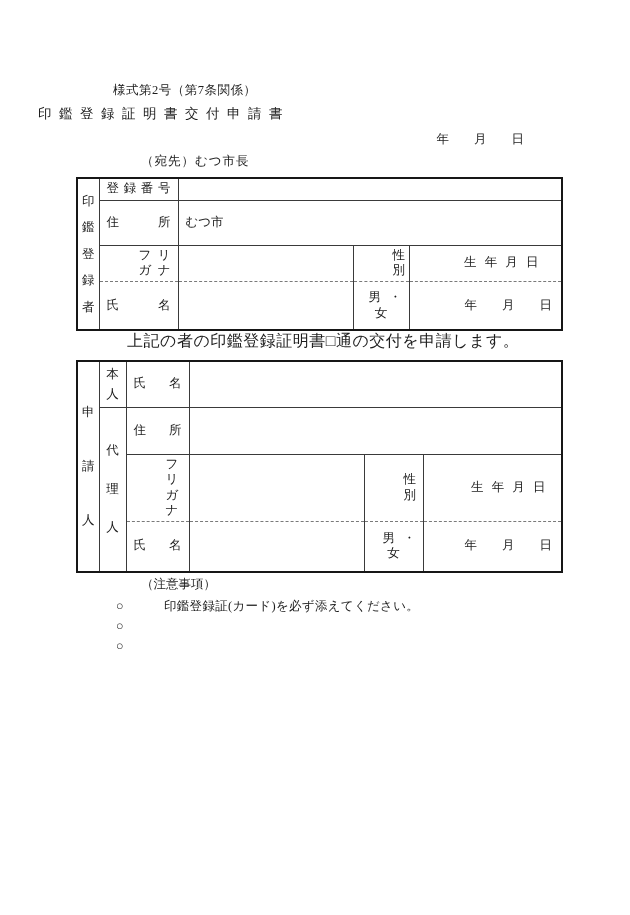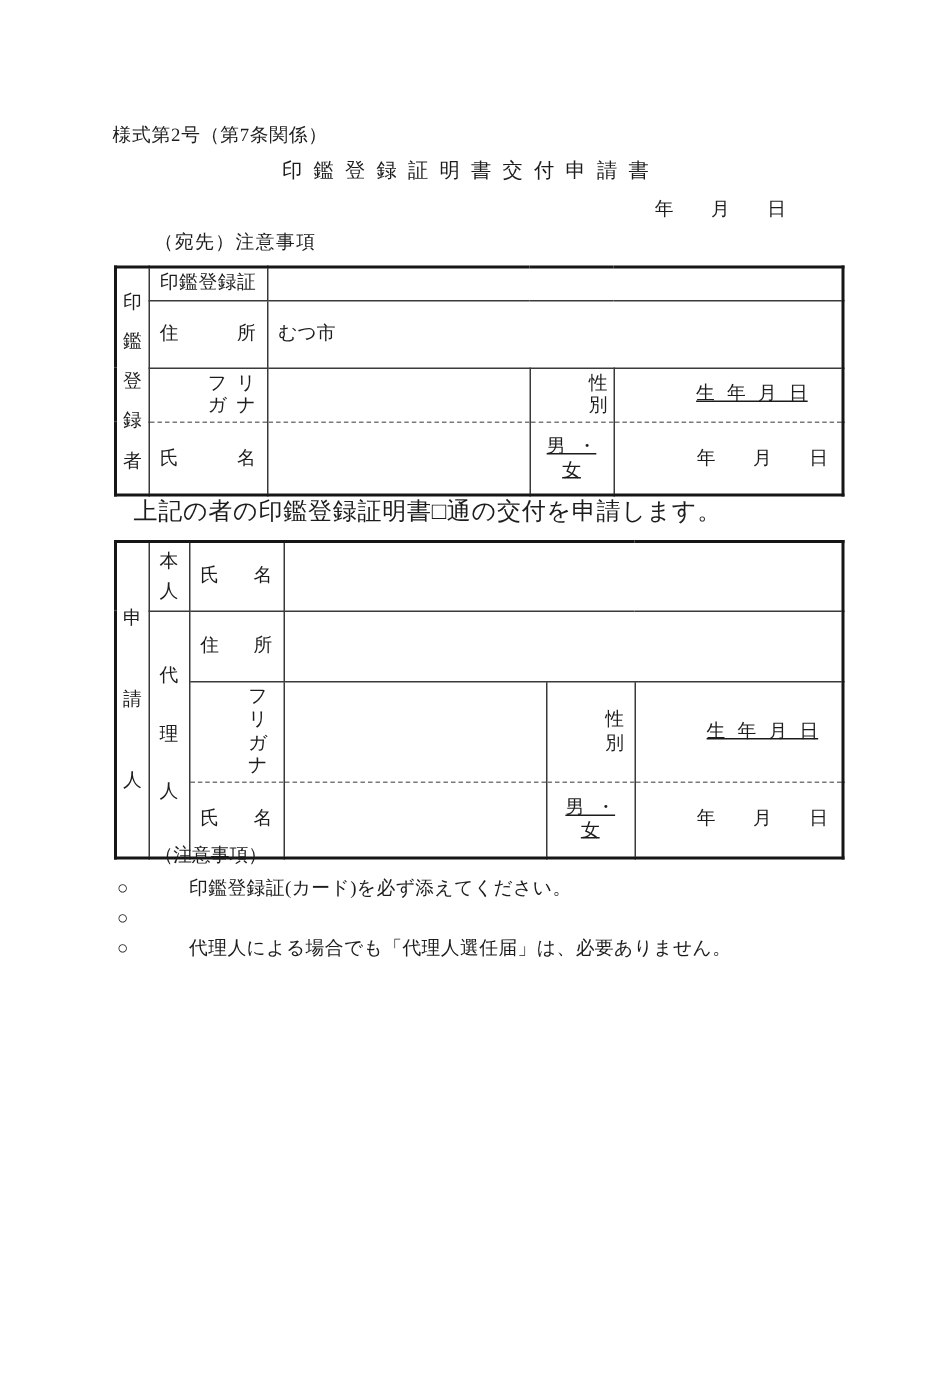--- a/index.html
+++ b/index.html
@@ -2,24 +2,24 @@
 <html><head>
 <meta charset="utf-8">
 <style>
   * { margin:0; padding:0; box-sizing:border-box; }
   html,body { background:#ffffff; }
   .page {
     position:relative; width:630px; height:915px; background:#ffffff;
     font-family:"Liberation Serif","DejaVu Serif",serif;
     color:#1c1c1c;
   }
-  .abs { position:absolute; }
+  .abs { position:absolute;margin-left:38px; }
 
   .form-number { left:75px; top:82px; font-size:12.5px; letter-spacing:0.5px; }
-  .doc-title   { left:0; right:2px; top:105px; text-align:center; font-size:13.5px; letter-spacing:7.5px; }
+  .doc-title   { left:0; right:2px; top:105px; text-align:left; font-size:13.5px; letter-spacing:7.5px; }
   .date-line   { right:106px; top:131px; font-size:12.5px; }
   .addressee   { left:103px; top:153px; font-size:12.5px; letter-spacing:1px; }
   .sentence    { left:89px; top:331px; font-size:16px; letter-spacing:0.5px; }
 
   table { position:absolute; border-collapse:collapse; table-layout:fixed; background:#fff;
           border:2px solid #161616; }
   td { border:1px solid #3a3a3a; font-size:12.5px; padding:2px 7px; vertical-align:middle;
        overflow:hidden; line-height:1.25; }
 
   #registrant-table { left:76px; top:177px; width:485px; }
@@ -32,68 +32,68 @@
 
   #applicant-table .tr1 { height:46px; }
   #applicant-table .tr2 { height:47px; }
   #applicant-table .tr3 { height:27px; }
   #applicant-table .tr4 { height:50px; }
 
   tr.dashed > td { border-bottom:1px dashed #7a7a7a;padding-left:39px; }
   tr.after-dashed > td { border-top:1px dashed #7a7a7a; }
 
   td.jlabel  { text-align:justify; text-align-last:justify; }
-  td.center  { text-align:center; text-align-last:center;text-decoration:underline; }
+  td.center  { text-align:right; text-align-last:center; }
   td.right   { text-align:right;  text-align-last:right; padding-right:9px; }
   td.spread  { word-spacing:5px; }
   td.vcell   { padding:2px 0; }
 
   .vlabel { display:flex; flex-direction:column; justify-content:space-around; align-items:center;
             width:100%; font-size:12.5px; line-height:1; }
   .vh-registrant { height:133px; }
   .vh-applicant  { height:162px; }
   .vh-principal  { height:40px;  }
   .vh-agent      { height:116px; }
 
-  .notes { left:76px; top:560px; width:500px; font-size:12.5px; }
+  .notes { left:76px; top:574px; width:500px; font-size:12.5px; }
   .notes-heading { margin-left:27px; line-height:20px; margin-bottom:2px; }
   .note-item { display:flex; align-items:flex-start; line-height:20px; }
   .note-bullet { width:28px; padding-left:2px; flex:0 0 28px; }
   .note-text { letter-spacing:0.3px;padding-left:22px; }
 </style>
 </head>
 <body>
 
 <div class="page">
 
   <div class="abs form-number">様式第2号（第7条関係）</div>
   <div class="abs doc-title">印鑑登録証明書交付申請書</div>
   <div class="abs date-line">年　　月　　日</div>
-  <div class="abs addressee">（宛先）注意事項</div>
+  <div class="abs addressee">（宛先）むつ市長</div>
 
   <table id="registrant-table">
     <colgroup>
       <col style="width:22px">
         <col style="width:79px">
         <col style="width:175px">
       <col style="width:56px">
         <col style="width:153px">
     </colgroup>
     <tbody>
         <tr class="tr1">
       <td rowspan="4" class="vcell">
         <div class="vlabel vh-registrant">
               <span>印</span>
               <span>鑑</span>
               <span>登</span>
               <span>録</span>
               <span>者</span>
             </div>
       </td>
-      <td class="jlabel">印鑑登録証</td>
+      <td class="jlabel">登録番号</td>
       <td colspan="3"></td>
     </tr>
     <tr class="tr2">
       <td class="jlabel">住　所</td>
       <td colspan="3">むつ市</td>
     </tr>
     <tr class="tr3 dashed">
       <td class="jlabel">フリガナ</td>
       <td></td>
       <td class="jlabel">性　別</td>
@@ -167,17 +167,16 @@
     <div class="notes-heading">（注意事項）</div>
     <div class="note-item">
       <span class="note-bullet">○</span>
       <span class="note-text">印鑑登録証(カード)を必ず添えてください。</span>
     </div>
     <div class="note-item">
       <span class="note-bullet">○</span>
     </div>
     <div class="note-item">
       <span class="note-bullet">○</span>
-      <span class="note-text">代理人による場合でも「代理人選任届」は、必要ありません。</span>
     </div>
   </div>
 
 </div>
 
 </body></html>

